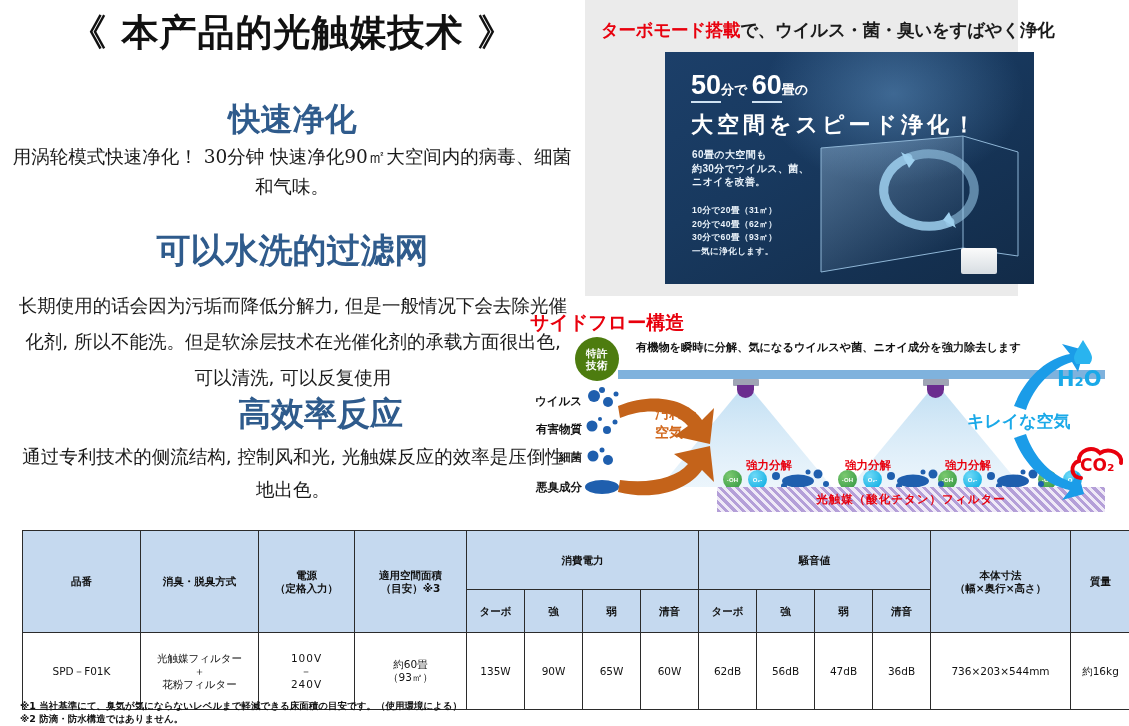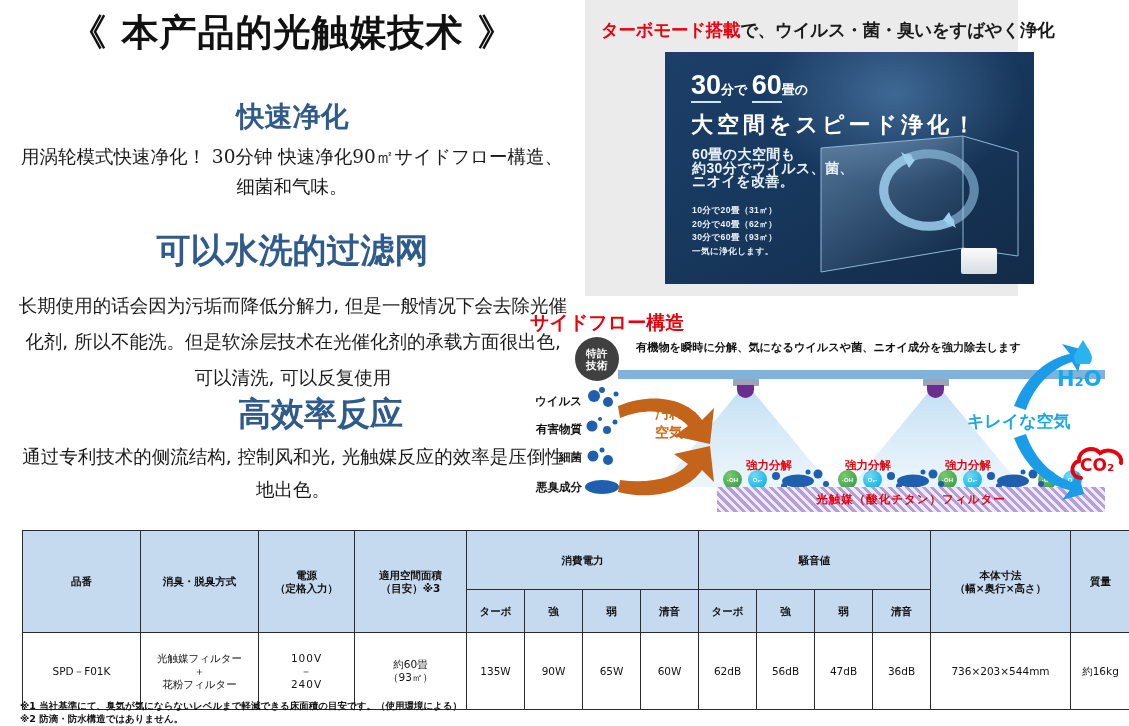--- a/index.html
+++ b/index.html
@@ -15,21 +15,21 @@
   #main-title{
     position:absolute;left:0;top:8px;width:585px;text-align:center;
     font-family:"DejaVu Serif","Liberation Serif",serif;
     font-size:37px;font-weight:700;color:#111;letter-spacing:1px;white-space:nowrap;
   }
   .sec-head{
     position:absolute;width:585px;text-align:center;
     font-family:"DejaVu Serif","Liberation Serif",serif;
     font-weight:700;color:#2f5b8c;white-space:nowrap;
   }
-  #head-fast{top:98px;font-size:28px;}
+  #head-fast{top:98px;font-size:32px;}
   #head-wash{top:228px;font-size:34px;}
   #head-eff{top:392px;font-size:33px;padding-left:28px;}
 
   .body-para{
     position:absolute;text-align:center;color:#1a1a1a;
     font-family:"DejaVu Serif","Liberation Serif",serif;
   }
   #para-fast{left:12px;top:142px;width:560px;font-size:18.5px;line-height:30px;}
   #para-wash{left:18px;top:288px;width:550px;font-size:18.5px;line-height:36px;
              font-family:"DejaVu Sans","Liberation Sans",sans-serif;font-weight:500;}
@@ -50,35 +50,35 @@
       radial-gradient(ellipse 210px 150px at 62% 18%, rgba(120,175,225,.40) 0%, rgba(120,175,225,0) 62%),
       linear-gradient(150deg,#1c3f69 0%,#18395f 40%,#122b48 100%);
     overflow:hidden;
   }
   #promo-card .bigline1{position:absolute;left:26px;top:18px;color:#fff;white-space:nowrap;}
   #promo-card .bigline1 .num{font-size:27px;font-weight:700;letter-spacing:0px;
       border-bottom:2px solid #cfe2f2;padding-bottom:1px;}
   #promo-card .bigline1 .sm{font-size:13px;font-weight:700;}
   #promo-card .bigline2{position:absolute;left:26px;top:58px;color:#fff;font-size:22px;
       font-weight:700;letter-spacing:4px;white-space:nowrap;}
-  #promo-card .smalltext{position:absolute;left:27px;top:96px;color:#e9f2fa;font-size:14px;
+  #promo-card .smalltext{position:absolute;left:27px;top:96px;color:#e9f2fa;font-size:10px;
       line-height:13.5px;font-weight:700;letter-spacing:0.4px;}
   #promo-card .smalltext2{position:absolute;left:27px;top:152px;color:#e9f2fa;font-size:8.6px;
       line-height:13.5px;font-weight:700;letter-spacing:0.4px;}
   
   #room-svg{position:absolute;left:148px;top:78px;}
   #unit-box{position:absolute;left:296px;top:196px;width:36px;height:26px;
      background:linear-gradient(180deg,#fbfbfb,#d7dde2);border-radius:2px;}
 
   
   #flow-title{position:absolute;left:522px;top:310px;font-size:19px;font-weight:700;
      color:#e8000d;white-space:nowrap;font-family:"DejaVu Sans","Liberation Sans",sans-serif;margin-left:8px;}
   #flow-area{position:absolute;left:520px;top:332px;width:609px;height:190px;}
   #patent-badge{position:absolute;left:55px;top:5px;width:44px;height:44px;border-radius:50%;
-     background:#404040;color:#fff;font-size:10.5px;font-weight:700;line-height:12px;
+     background:#4d7c0f;color:#fff;font-size:10.5px;font-weight:700;line-height:12px;
      display:flex;flex-direction:column;align-items:center;justify-content:center;letter-spacing:.5px;}
   #flow-caption{position:absolute;left:108px;top:8px;font-size:11.2px;font-weight:700;color:#111;
      white-space:nowrap;font-family:"DejaVu Sans","Liberation Sans",sans-serif;margin-left:8px;}
   #ceiling-bar{position:absolute;left:98px;top:38px;width:487px;height:9px;background:#7fb2dd;}
   .emitter{position:absolute;width:26px;height:7px;background:#9fa4b4;border-radius:1px;}
   .emitter-dot{position:absolute;width:17px;height:13px;background:#6b2d8f;
      border-radius:0 0 9px 9px;}
   .lbl-left{position:absolute;font-size:11.5px;font-weight:700;color:#111;white-space:nowrap;
      text-align:right;font-family:"DejaVu Sans","Liberation Sans",sans-serif;}
   #dirty-air{position:absolute;left:135px;top:72px;font-size:14px;font-weight:700;color:#d2691e;
@@ -124,21 +124,21 @@
   #footnotes{position:absolute;left:20px;top:700px;font-size:9.5px;color:#111;line-height:12.5px;
      font-family:"DejaVu Sans","Liberation Sans",sans-serif;font-weight:700;}
 </style>
 </head>
 <body>
 
 <div id="left-col">
   <div id="main-title">《 本产品的光触媒技术 》</div>
 
   <div class="sec-head" id="head-fast">快速净化</div>
-  <div class="body-para" id="para-fast">用涡轮模式快速净化！ 30分钟 快速净化90㎡サイドフロー構造、细菌和气味。</div>
+  <div class="body-para" id="para-fast">用涡轮模式快速净化！ 30分钟 快速净化90㎡大空间内的病毒、细菌和气味。</div>
 
   <div class="sec-head" id="head-wash">可以水洗的过滤网</div>
   <div class="body-para" id="para-wash">长期使用的话会因为污垢而降低分解力, 但是一般情况下会去除光催化剂, 所以不能洗。但是软涂层技术在光催化剂的承载方面很出色, 可以清洗, 可以反复使用</div>
 
   <div class="sec-head" id="head-eff">高效率反应</div>
   <div class="body-para" id="para-eff">通过专利技术的侧流结构, 控制风和光, 光触媒反应的效率是压倒性地出色。</div>
 </div>
 
 <div id="promo-panel">
   <div id="promo-headline">
@@ -158,21 +158,21 @@
       <path d="M8 18 L150 6 L205 22 L205 126 L150 118 L8 142 Z" fill="none" stroke="#8fb6d6" stroke-width="1"></path>
       <line x1="150" y1="6" x2="150" y2="118" stroke="#8fb6d6" stroke-width="1"></line>
       <path d="M95 28 a40 32 0 1 0 42 64" fill="none" stroke="#9fd0ee" stroke-width="9" stroke-linecap="round" opacity="0.85"></path>
       <path d="M137 92 a40 32 0 1 0 -42 -64" fill="none" stroke="#9fd0ee" stroke-width="9" stroke-linecap="round" opacity="0.55"></path>
       <polygon points="88,22 102,30 96,38" fill="#9fd0ee"></polygon>
       <polygon points="143,98 130,90 136,82" fill="#9fd0ee"></polygon>
     </svg>
     <div id="unit-box"></div>
 
     <div class="bigline1">
-      <span class="num">30</span><span class="sm">分で</span>
+      <span class="num">50</span><span class="sm">分で</span>
       <span class="num">60</span><span class="sm">畳の</span>
     </div>
     <div class="bigline2">大空間をスピード浄化！</div>
     <div class="smalltext" style="white-space:pre-line">60畳の大空間も
 約30分でウイルス、菌、
 ニオイを改善。</div>
     <div class="smalltext2" style="white-space:pre-line">10分で20畳（31㎡）
 20分で40畳（62㎡）
 30分で60畳（93㎡）
 一気に浄化します。</div>

